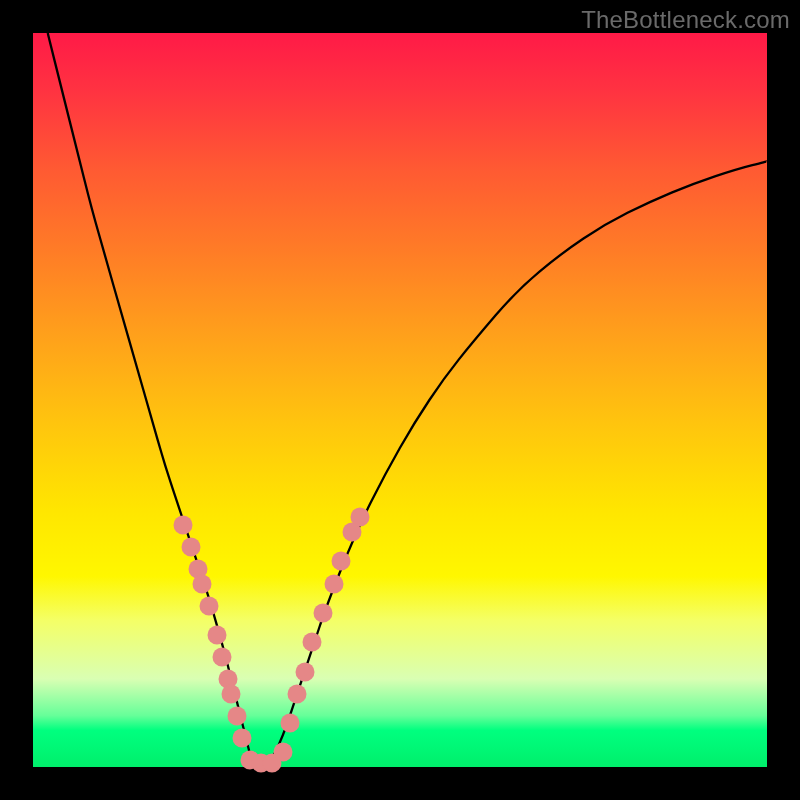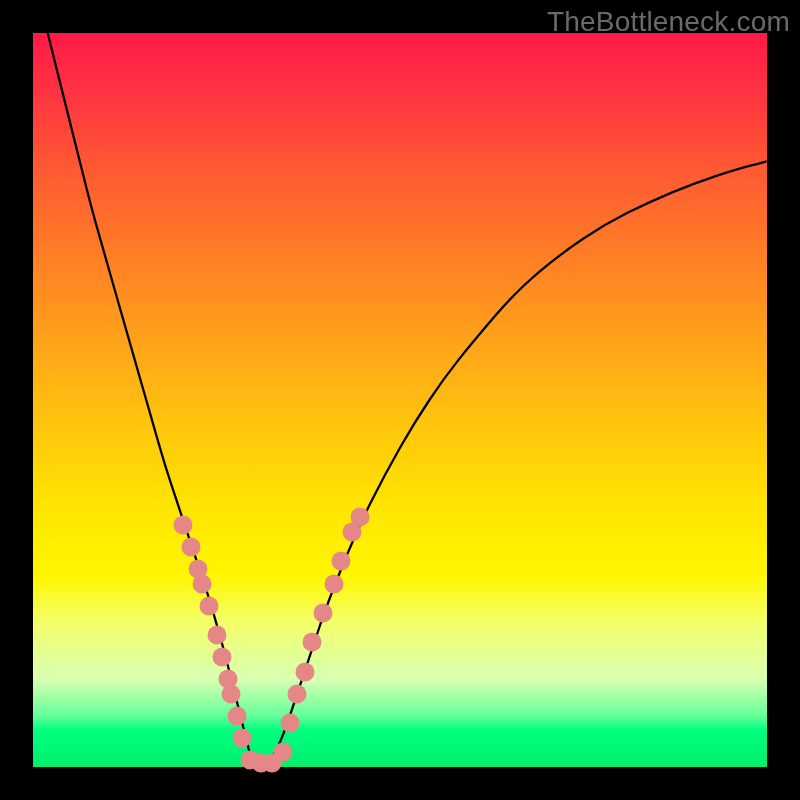--- a/index.html
+++ b/index.html
@@ -49,21 +49,21 @@
     top: 0;
     width: 100%;
     height: 100%;
     pointer-events: none;
   }
   .watermark {
     position: absolute;
     top: 6px;
     right: 10px;
     font-family: Arial, Helvetica, sans-serif;
-    font-size: 28px;
+    font-size: 24px;
     color: #6a6a6a;
     letter-spacing: 0.2px;
     pointer-events: none;
   }
   .dot {
     position: absolute;
     width: 19px;
     height: 19px;
     border-radius: 50%;
     background: #e58787;

